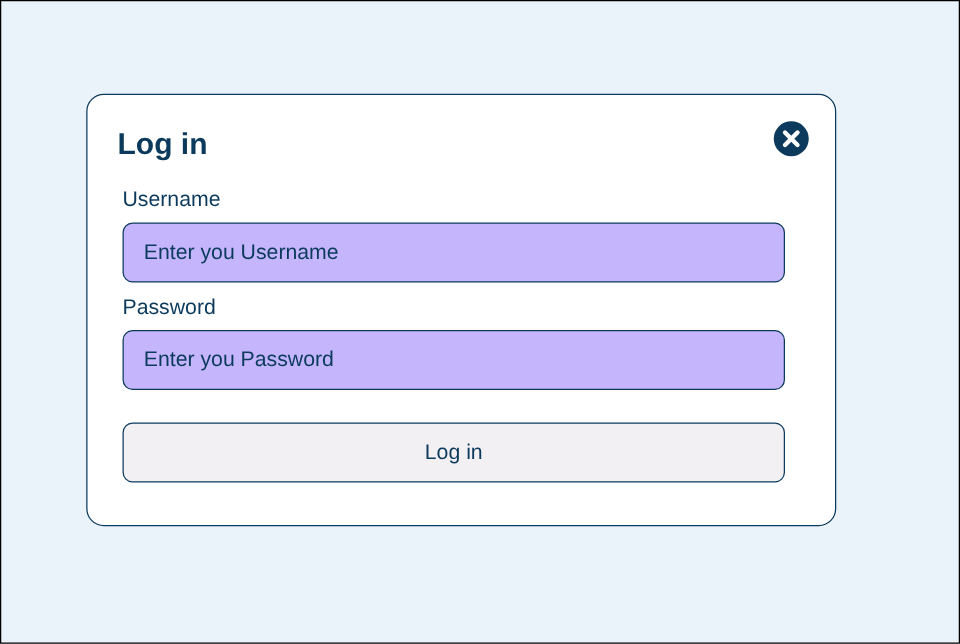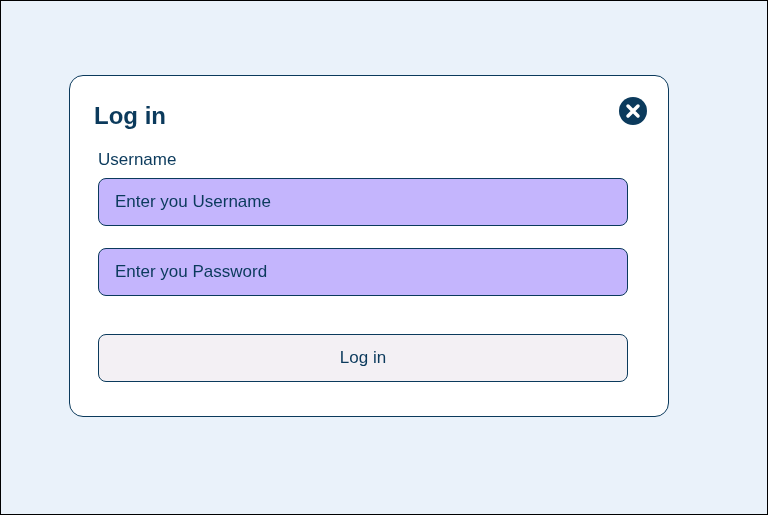--- a/index.html
+++ b/index.html
@@ -33,21 +33,21 @@
     }
     .close-btn {
       position: absolute;
       top: 20px;
       right: 20px;
       width: 30px;
       height: 30px;
       cursor: pointer;
     }
     .field-group {
-      margin-bottom: 22px;
+      margin-bottom: 10px;
       padding-left: 4px;
       padding-right: 4px;
     }
     .field-label {
       display: block;
       color: #0b3a5c;
       font-size: 17px;
       font-weight: 400;
       margin-bottom: 8px;
     }
@@ -94,17 +94,18 @@
       <path d="M10 10 L20 20 M20 10 L10 20" stroke="#ffffff" stroke-width="3.5" stroke-linecap="round"></path>
     </svg>
   </div>
 
   <div class="field-group">
     <label class="field-label">Username</label>
     <input type="text" class="field-input" placeholder="Enter you Username" style="">
   </div>
 
   <div class="field-group">
+    <label class="field-label">Password</label>
     <input type="password" class="field-input" placeholder="Enter you Password" style="">
   </div>
 
   <button class="submit-btn">Log in</button>
 </div>
 
 </body></html>

